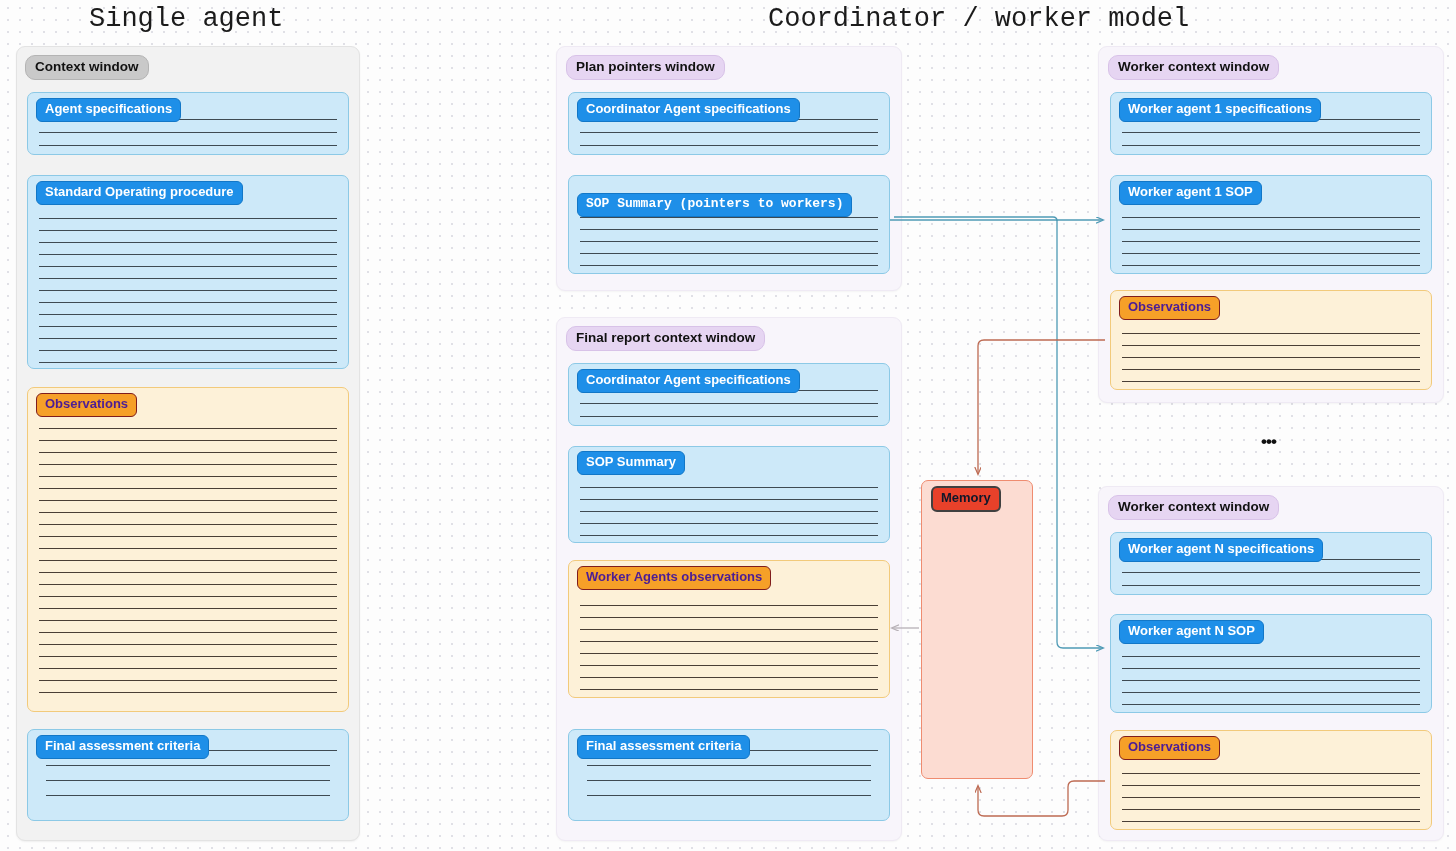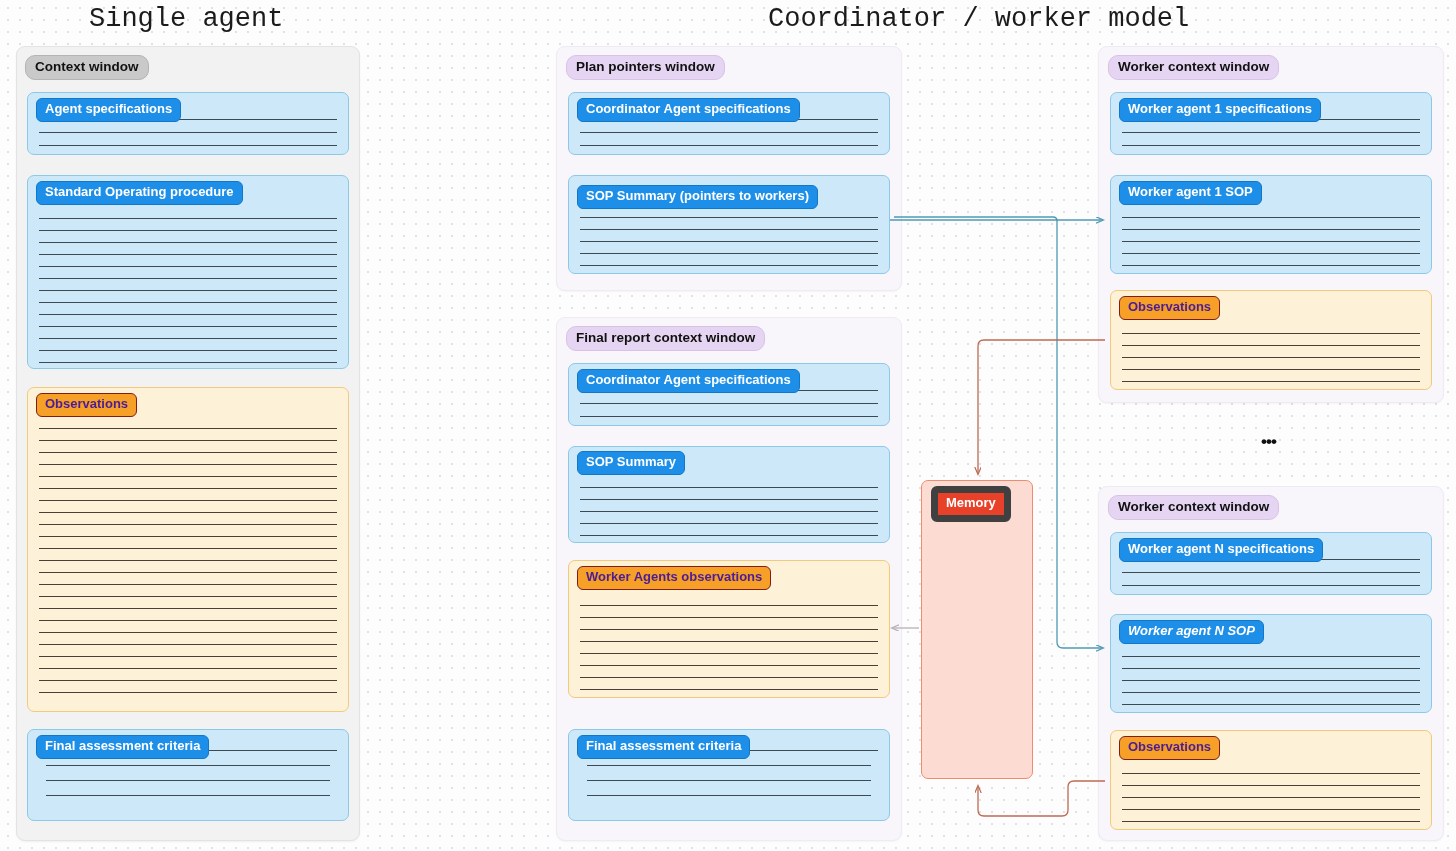--- a/index.html
+++ b/index.html
@@ -78,21 +78,21 @@
     border-radius:6px;
     font-size:13px;
     font-weight:700;
     line-height:1.15;
     white-space:nowrap;
     z-index:3;
     box-sizing:border-box;
   }
   .lbl.blue{background:#1e8fe8;border:1px solid #1277c7;color:#fff;}
   .lbl.orange{background:#f6a028;border:1px solid #7f1d1d;color:#4c1d95;text-align:right;}
-  .lbl.red{background:#e8412a;border:7px solid #404040;color:#ffffff;}
+  .lbl.red{background:#e8412a;border:2px solid #404040;color:#0f172a;}
 
   
   .lines{position:absolute;left:0;right:0;}
   .ln{
     height:0;
     border-top:1.6px solid #3e4a52;
     margin:0 auto;
   }
   .ln.brown{border-top-color:#4a3f35;}
 
@@ -201,21 +201,21 @@
 
   <div class="card blue" style="left:568px;top:175px;width:322px;height:99px;">
     <div class="lines" style="top:41px;">
       <div class="ln" style="width:298px;margin-top:0px;"></div>
       <div class="ln" style="width:298px;margin-top:11px;"></div>
       <div class="ln" style="width:298px;margin-top:11px;"></div>
       <div class="ln" style="width:298px;margin-top:11px;"></div>
       <div class="ln" style="width:298px;margin-top:11px;"></div>
     </div>
   </div>
-  <div class="lbl blue" style="left:577px;top:185px;">SOP Summary (pointers to workers)</div>
+  <div class="lbl blue" style="left:577px;top:193px;font-family:Liberation Mono, monospace;">SOP Summary (pointers to workers)</div>
 
   <div class="panel lilac" style="left:556px;top:317px;width:346px;height:524px;">
     <div class="chip lilac" style="left:9px;top:8px;">Final report context window</div>
   </div>
 
   <div class="card blue" style="left:568px;top:363px;width:322px;height:63px;">
     <div class="lines" style="top:26px;">
       <div class="ln" style="width:298px;margin-top:0px;"></div>
       <div class="ln" style="width:298px;margin-top:12px;"></div>
       <div class="ln" style="width:298px;margin-top:12px;"></div>
@@ -313,21 +313,21 @@
 
   <div class="card blue" style="left:1110px;top:614px;width:322px;height:99px;">
     <div class="lines" style="top:41px;">
       <div class="ln" style="width:298px;margin-top:0px;"></div>
       <div class="ln" style="width:298px;margin-top:11px;"></div>
       <div class="ln" style="width:298px;margin-top:11px;"></div>
       <div class="ln" style="width:298px;margin-top:11px;"></div>
       <div class="ln" style="width:298px;margin-top:11px;"></div>
     </div>
   </div>
-  <div class="lbl blue" style="left:1119px;top:620px;font-style:italic;">Worker agent N SOP</div>
+  <div class="lbl blue" style="left:1119px;top:620px;">Worker agent N SOP</div>
 
   <div class="card cream" style="left:1110px;top:730px;width:322px;height:100px;">
     <div class="lines" style="top:42px;">
       <div class="ln brown" style="width:298px;margin-top:0px;"></div>
       <div class="ln brown" style="width:298px;margin-top:11px;"></div>
       <div class="ln brown" style="width:298px;margin-top:11px;"></div>
       <div class="ln brown" style="width:298px;margin-top:11px;"></div>
       <div class="ln brown" style="width:298px;margin-top:11px;"></div>
     </div>
   </div>

